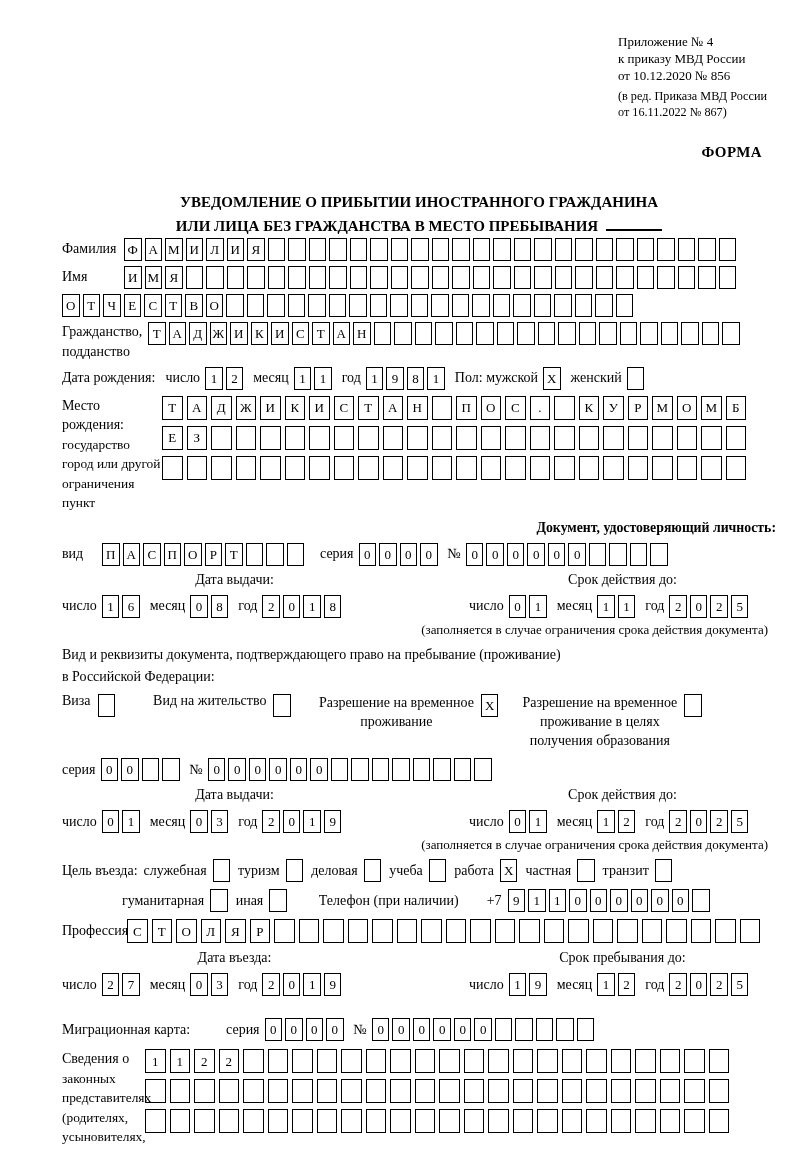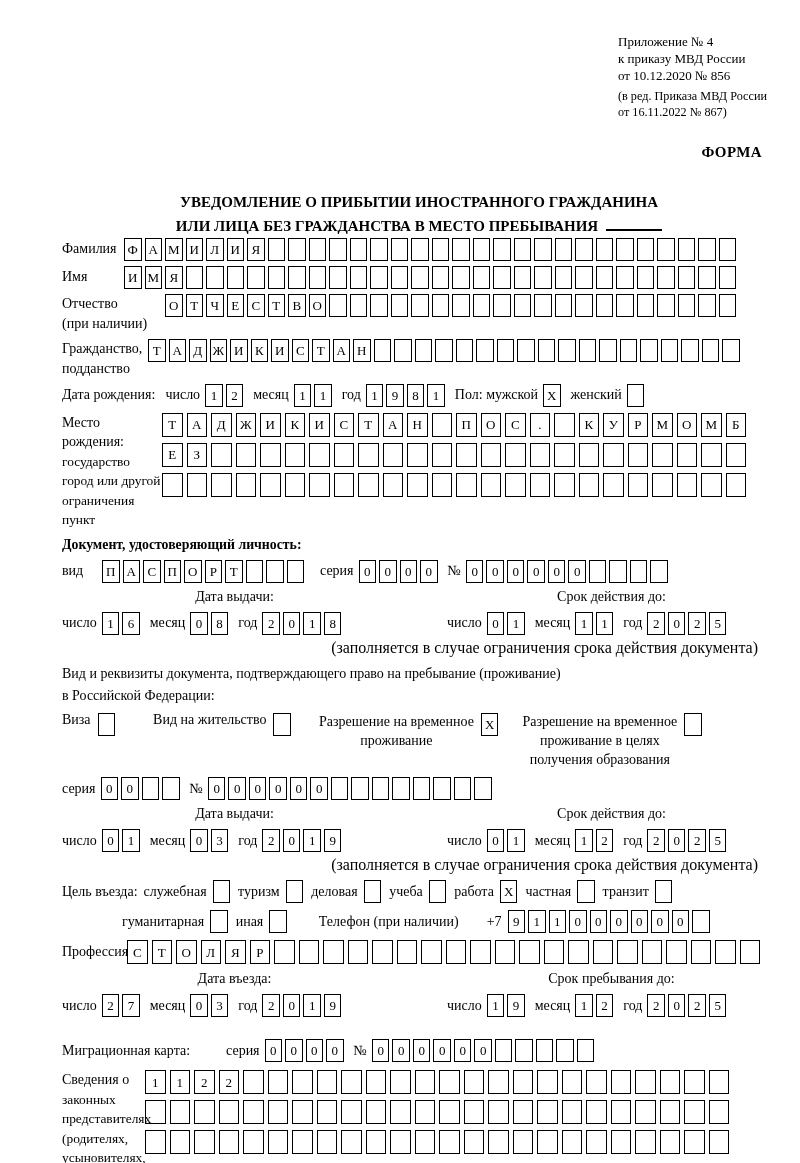--- a/index.html
+++ b/index.html
@@ -37,29 +37,29 @@
 
   .two-line{line-height:20px;}
 
   
   .blk{display:flex;align-items:flex-start;margin-bottom:4px;}
   .blk-lbl{flex:none;font-size:13.4px;line-height:19.5px;}
   .blk-lbl.w100{width:100px;}
   .blk-lbl.w83{width:83px;}
   .blk-rows .cells{margin-bottom:6px;}
 
-  .center-head{font-weight:bold;font-size:13.8px;text-align:left;margin:7px 0 7px;}
+  .center-head{font-weight:bold;font-size:13.8px;text-align:right;margin:7px 0 7px;}
 
   
-  .two-col{display:flex;margin-bottom:4px;}
+  .two-col{display:flex;margin-bottom:4px;gap:22px;}
   .col-l{width:345px;flex:none;}
   .col-r{flex:1;margin-left:40px;}
   .dhdr{text-align:center;font-size:14px;margin-bottom:3px;}
   .dg{display:flex;align-items:center;}
-  .note{font-size:16px;text-align:right;margin:1px 18px 6px;}
+  .note{font-size:13px;text-align:right;margin:1px 8px 6px;}
 
   .para{font-size:14px;line-height:1.55;margin:4px 0 6px;}
 
   
   .opts{display:flex;align-items:flex-start;margin-bottom:8px;}
   .opt{display:flex;align-items:flex-start;}
   .opt .cells{margin-left:7px;margin-top:1px;}
   .opt-lines{text-align:center;line-height:19px;}
 
   .purpose-row{display:flex;align-items:center;margin-bottom:7px;}
@@ -156,24 +156,20 @@
         <div class="cell"></div>
         <div class="cell"></div>
         <div class="cell"></div>
         <div class="cell"></div>
         <div class="cell"></div>
         <div class="cell"></div>
       </div>
   </div>
 
   <div class="row top">
-    <div class="lbl w103 two-line">
-      <div>Отчество</div>
-      <div>(при наличии)</div>
-    </div>
     <div class="cells">
         <div class="cell">О</div>
         <div class="cell">Т</div>
         <div class="cell">Ч</div>
         <div class="cell">Е</div>
         <div class="cell">С</div>
         <div class="cell">Т</div>
         <div class="cell">В</div>
         <div class="cell">О</div>
         <div class="cell"></div>

